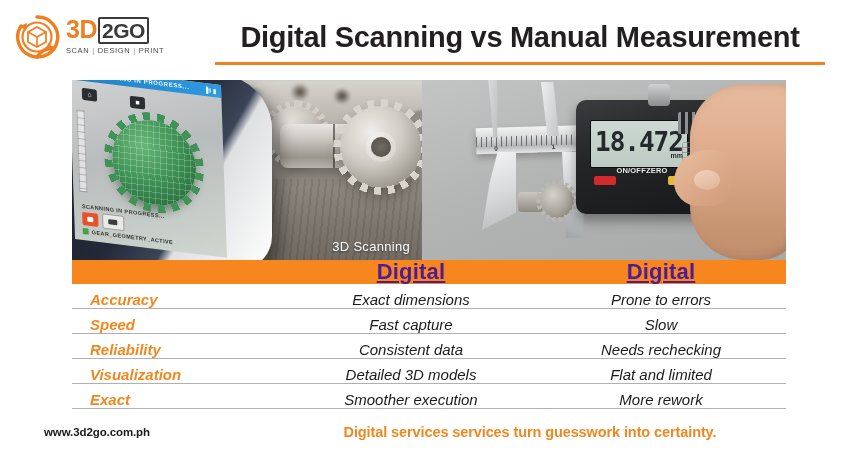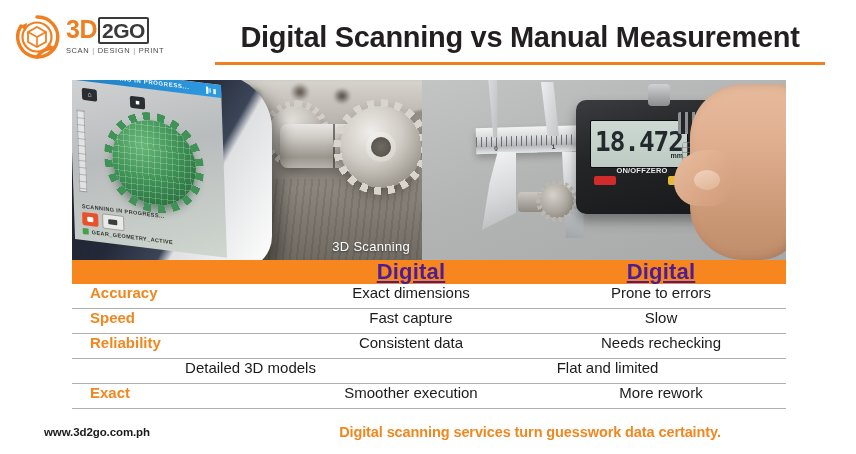--- a/index.html
+++ b/index.html
@@ -456,23 +456,24 @@
     text-align: center;
     color: #4c1d95;
     font-size: 22px;
     font-weight: 700;
     letter-spacing: .2px;
     line-height: 24px;
     text-decoration: underline;
   }
   .row {
     display: flex;
-    align-items: flex-start;
+    align-items: flex-end;
     height: 24px;
     border-bottom: 1.5px solid #b0b0b0;
+    font-style: italic;
   }
   .row:first-of-type { border-top: none; }
   .row-label {
     width: 214px;
     padding-left: 18px;
     box-sizing: border-box;
     color: #F0871F;
     font-size: 15px;
     font-weight: 700;
     white-space: nowrap;
@@ -644,29 +645,30 @@
       <div class="cell">Slow</div>
     </div>
 
     <div class="row">
       <div class="row-label">Reliability</div>
       <div class="cell">Consistent data</div>
       <div class="cell">Needs rechecking</div>
     </div>
 
     <div class="row">
+      <div class="row-label">Visualization</div>
       <div class="cell">Detailed 3D models</div>
       <div class="cell">Flat and limited</div>
     </div>
 
     <div class="row">
       <div class="row-label">Exact</div>
       <div class="cell">Smoother execution</div>
       <div class="cell">More rework</div>
     </div>
   </div>
 
   <div class="footer">
     <div class="footer-url">www.3d2go.com.ph</div>
-    <div class="footer-tagline">Digital scanning services turn guesswork data certainty.</div>
+    <div class="footer-tagline">Digital services services turn guesswork into certainty.</div>
   </div>
 
 </div>
 
 </body></html>

